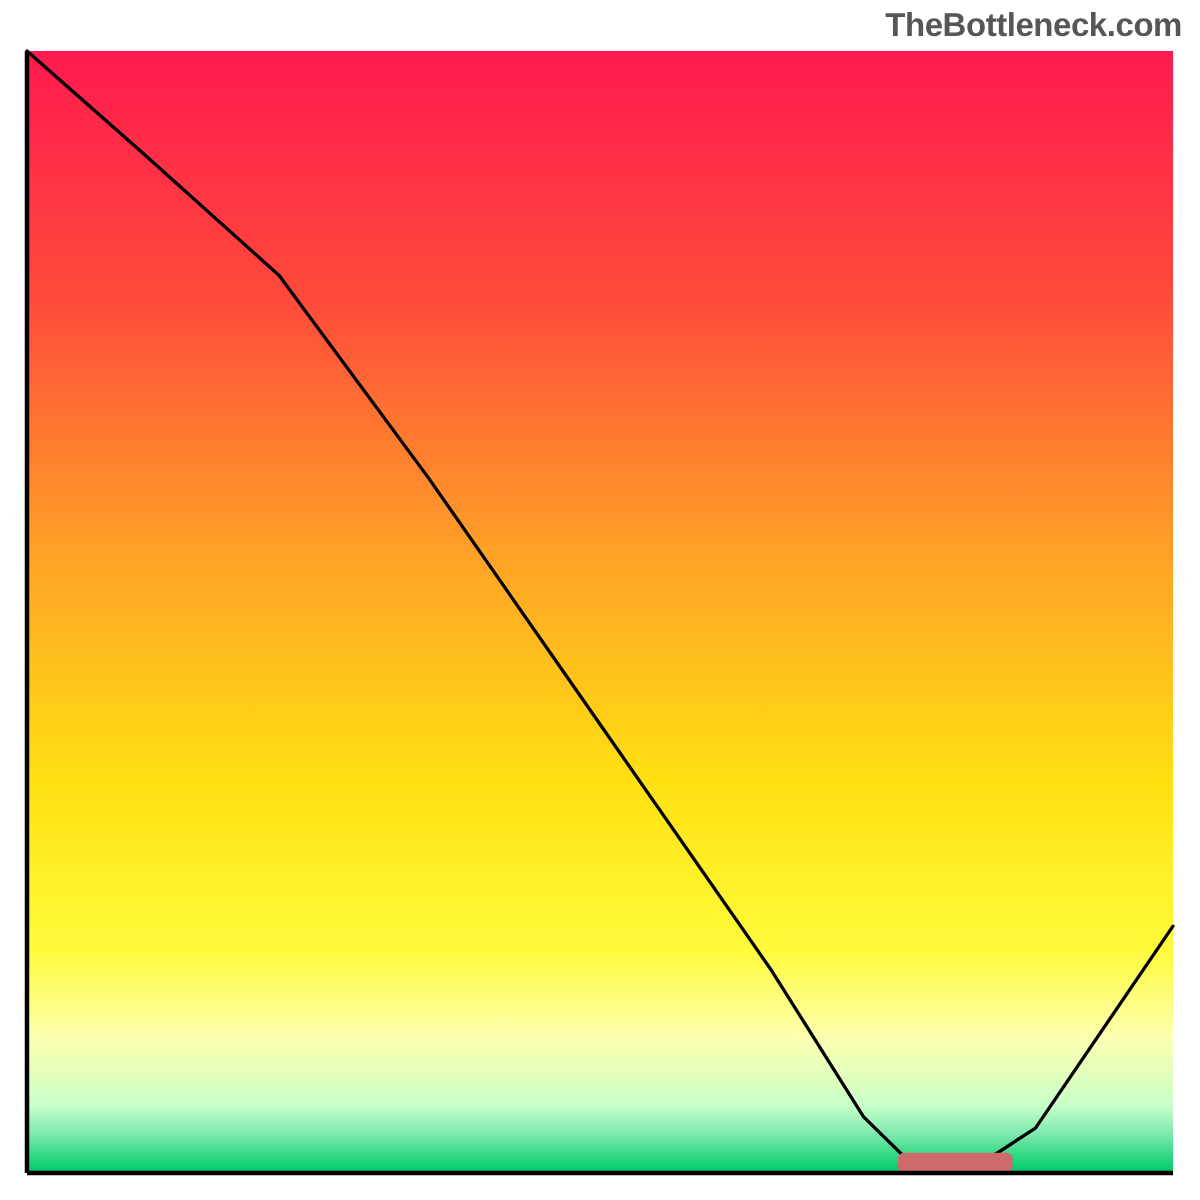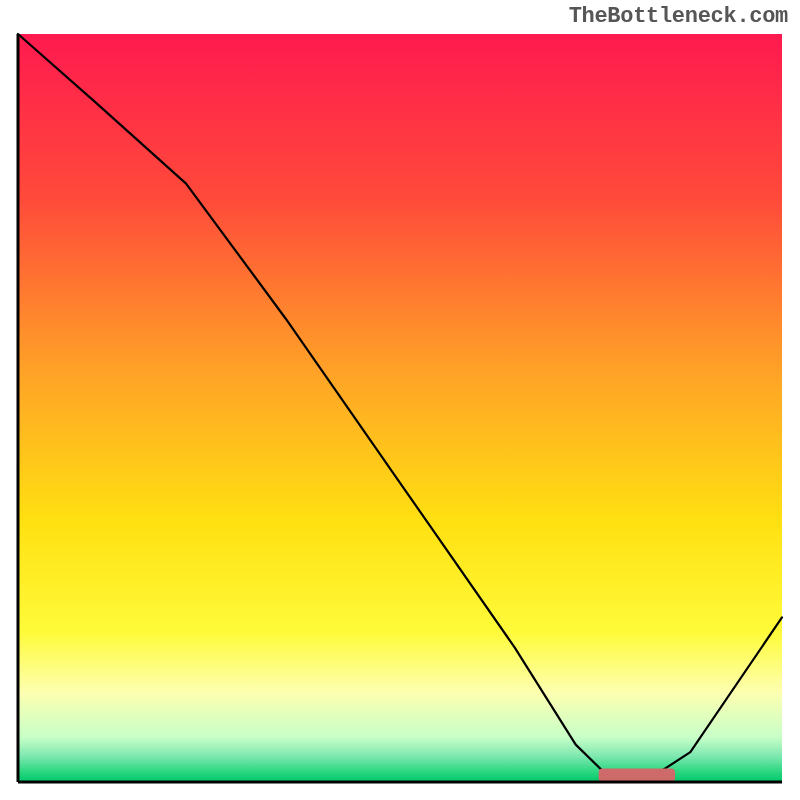--- a/index.html
+++ b/index.html
@@ -12,21 +12,21 @@
   }
   .container {
     position: relative;
     width: 800px;
     height: 800px;
   }
   .attribution {
     position: absolute;
     top: 4px;
     right: 12px;
-    font-family: Liberation Mono, monospace;
+    font-family: Liberation Sans, sans-serif;
     font-size: 22px;
     font-weight: bold;
     color: #565656;
     letter-spacing: -0.3px;
     z-index: 10;
   }
   .plot-wrap {
     position: absolute;
     left: 16px;
     top: 32px;

